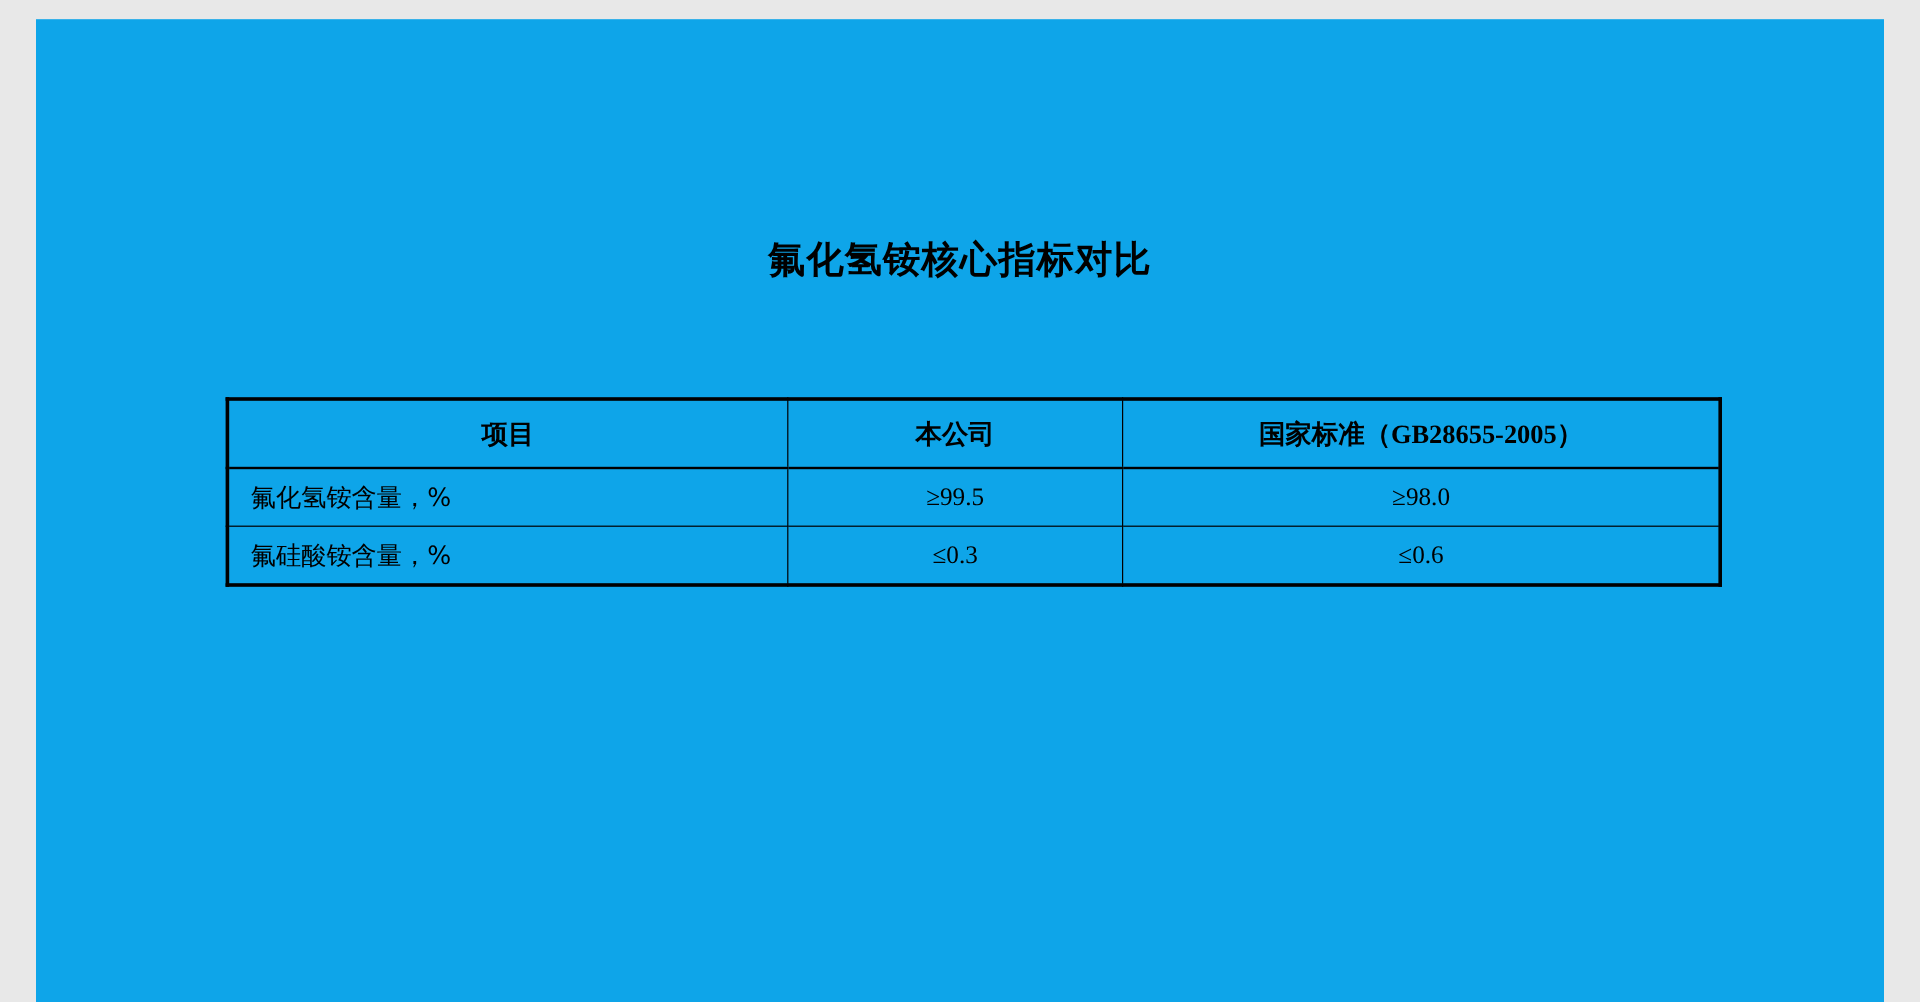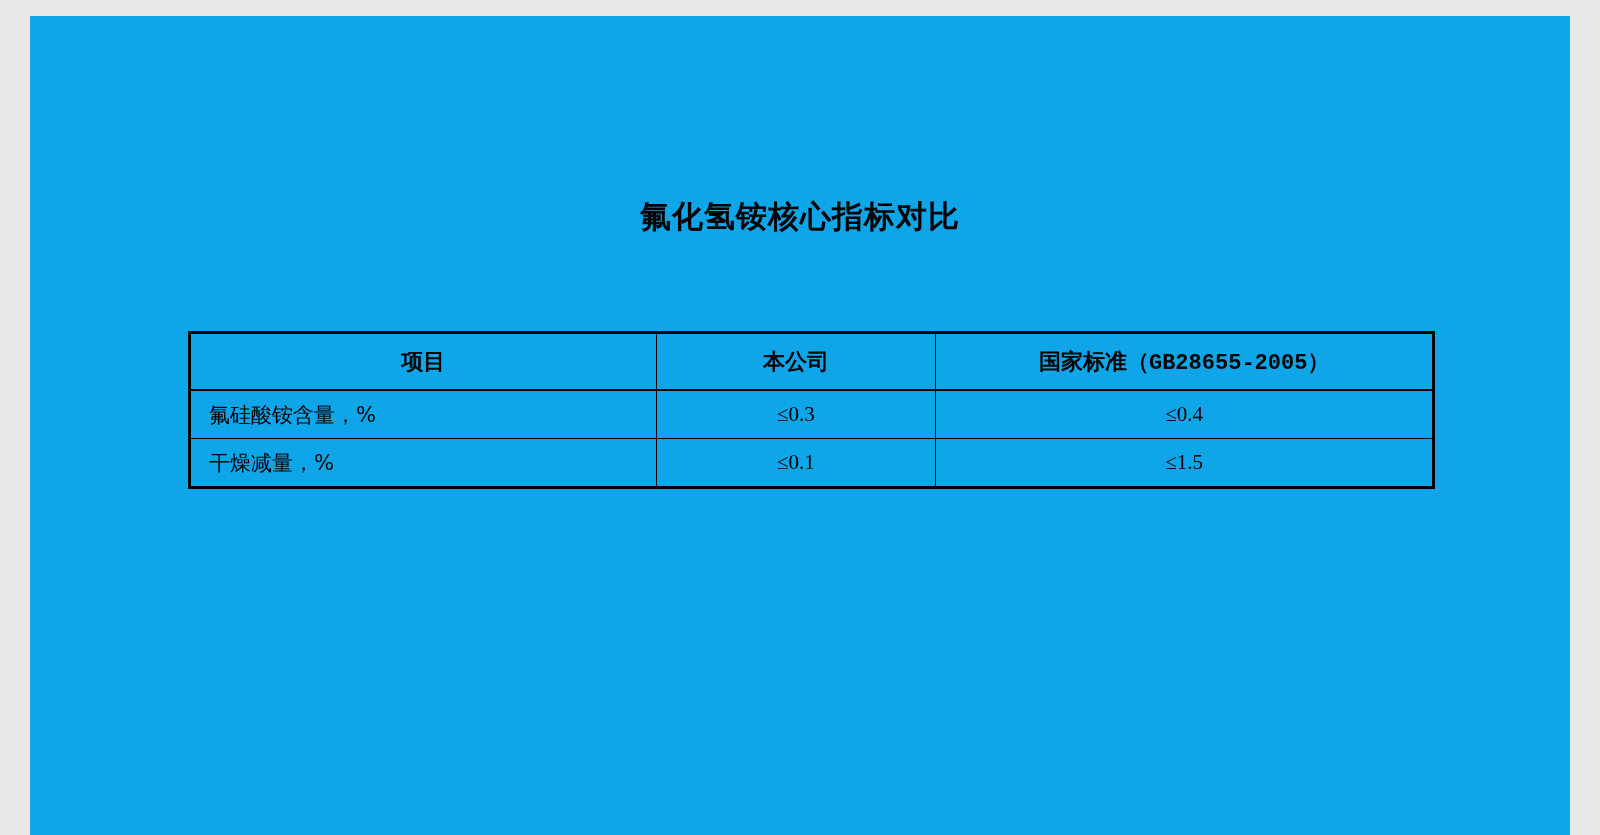--- a/index.html
+++ b/index.html
@@ -50,21 +50,21 @@
     border: 1px solid #000000;
     padding: 0;
     height: 47px;
     color: #000000;
   }
   table.spec-table thead th {
     border-bottom: 2px solid #000000;
     font-size: 22px;
     font-weight: bold;
     text-align: center;
-    font-family: Liberation Mono, monospace;
+    font-family: Liberation Serif, serif;
     height: 55px;
   }
   table.spec-table thead th.col-item {
     font-family: "DejaVu Sans", "Liberation Sans", sans-serif;
   }
   table.spec-table tbody td.cell-item {
     text-align: left;
     padding-left: 18px;
     font-size: 21px;
     font-family: "DejaVu Sans", "Liberation Sans", sans-serif;
@@ -94,26 +94,26 @@
       </colgroup>
       <thead>
         <tr>
           <th class="col-item">项目</th>
           <th class="col-company">本公司</th>
           <th class="col-standard">国家标准（GB28655-2005）</th>
         </tr>
       </thead>
       <tbody>
         <tr>
+          <td class="cell-item">氟化氢铵含量，%</td>
+          <td class="cell-value">≥99.5</td>
+          <td class="cell-value">≥98.0</td>
+        </tr>
+        <tr>
           <td class="cell-item">氟硅酸铵含量，%</td>
           <td class="cell-value">≤0.3</td>
-          <td class="cell-value">≤0.4</td>
-        </tr>
-        <tr>
-          <td class="cell-item">干燥减量，%</td>
-          <td class="cell-value">≤0.1</td>
-          <td class="cell-value">≤1.5</td>
+          <td class="cell-value">≤0.6</td>
         </tr>
       </tbody>
     </table>
   </div>
 
 </div>
 
 </body></html>

